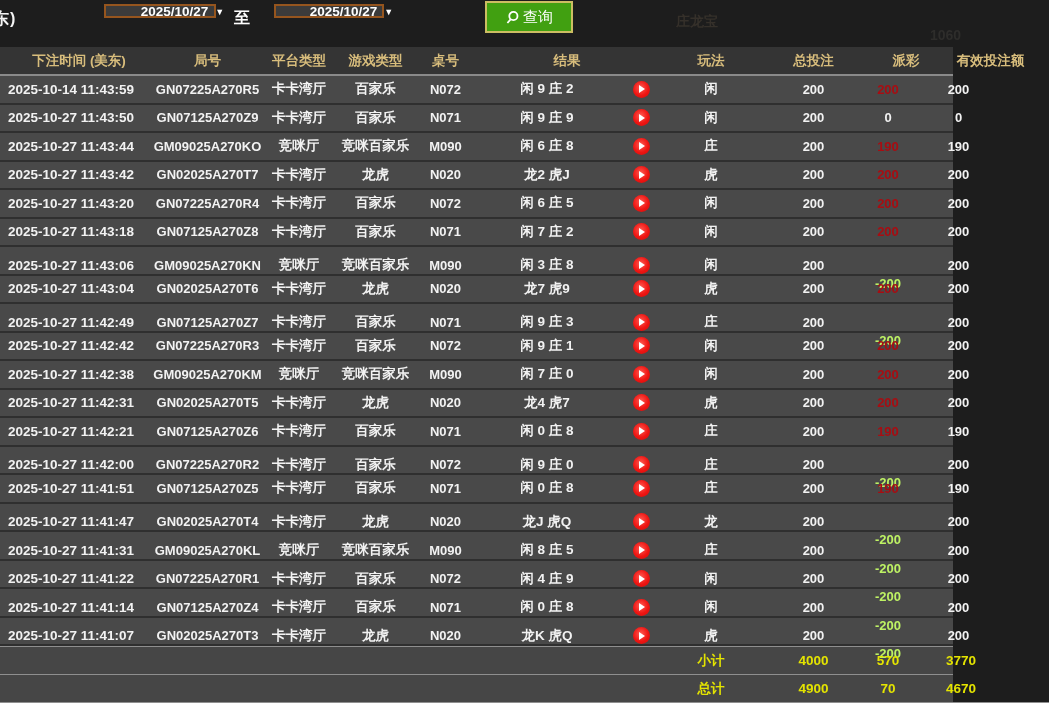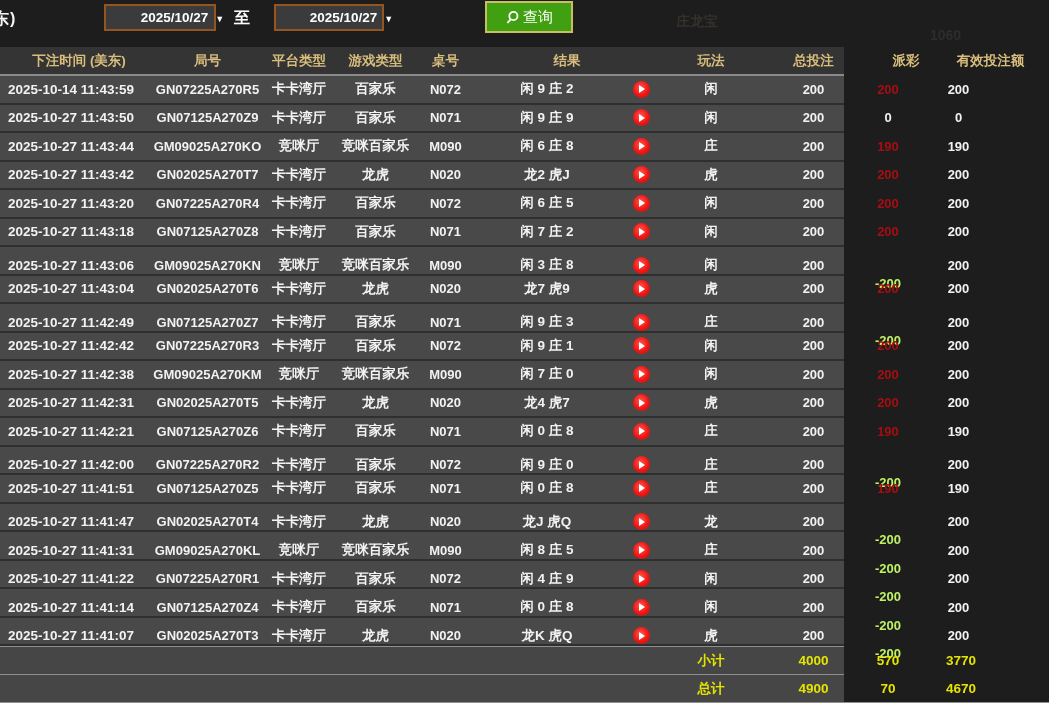--- a/index.html
+++ b/index.html
@@ -10,41 +10,41 @@
     font-weight: bold;
     color: #f2f2f2;
   }
   
   .toolbar { position: relative; width: 1049px; height: 47px; background: #1d1d1d; overflow: hidden; }
   .corner-fragment { position: absolute; left: -7px; top: 9px; font-size: 16px; color: #f5f5f5; letter-spacing: 1px; }
   .ghost { position: absolute; color: #35302a; font-size: 14px; }
   .ghost-1 { left: 676px; top: 13px; }
   .ghost-2 { left: 930px; top: 27px; color: #2e2d2b; }
   .date-select {
-    position: absolute; top: 4px; height: 27px;
+    position: absolute; top: 4px; height: 14px;
     background: #3b3b3b; border: 2px solid #95551e;
     display: flex; align-items: center; justify-content: center; gap: 7px;
     color: #ffffff; font-size: 13.5px; cursor: pointer; padding-left: 45px;
   }
   .date-from { left: 104px; width: 112px; }
   .date-to   { left: 274px; width: 110px; }
   .date-select .arrow { font-size: 9px; position: relative; top: 1px; }
   .to-label { position: absolute; left: 234px; top: 8px; font-size: 16px; color: #ffffff; }
   .query-button {
     position: absolute; left: 485px; top: 1px; width: 88px; height: 32px;
     background: #41a011; border: 2px solid #cdbd62;
     display: flex; align-items: center; justify-content: center; gap: 3px;
     color: #ffffff; font-size: 15px; cursor: pointer;
   }
   
   .grid-row {
     display: grid;
     grid-template-columns: 150px 115px 68px 85px 55px 148px 40px 100px 105px 80px 103px;
     align-items: center;
-    width: 844px;
+    width: 953px;
   }
   .thead { height: 29px; background: #343434; color: #d8bd7c; font-size: 13.5px;
            border-bottom: 2px solid #8a8a8a; }
   .thead .cell { text-align: center; }
   .thead .cell.c-time { text-align: center; }
   .thead .cell.c-result-h { grid-column: 6 / span 2; }
   .thead .cell.c-valid { padding-right: 14px; }
   .t-row { height: 28.5px; background: #494949; border-bottom: 2px solid #2f2f2f; font-size: 13px; }
   .cell { text-align: center; white-space: nowrap; overflow: hidden; }
   .cell.c-time { text-align: left; padding-left: 8px; font-size: 13.5px; }

